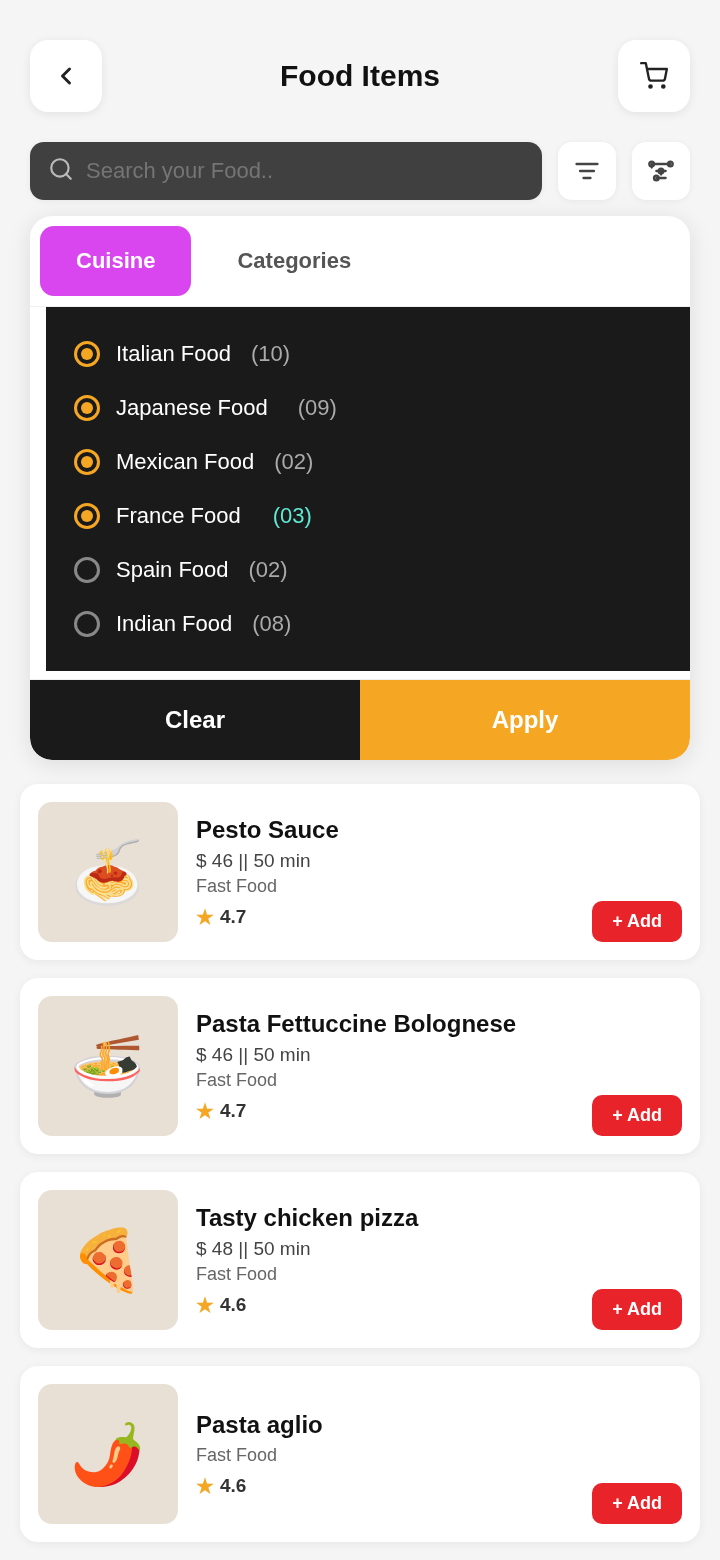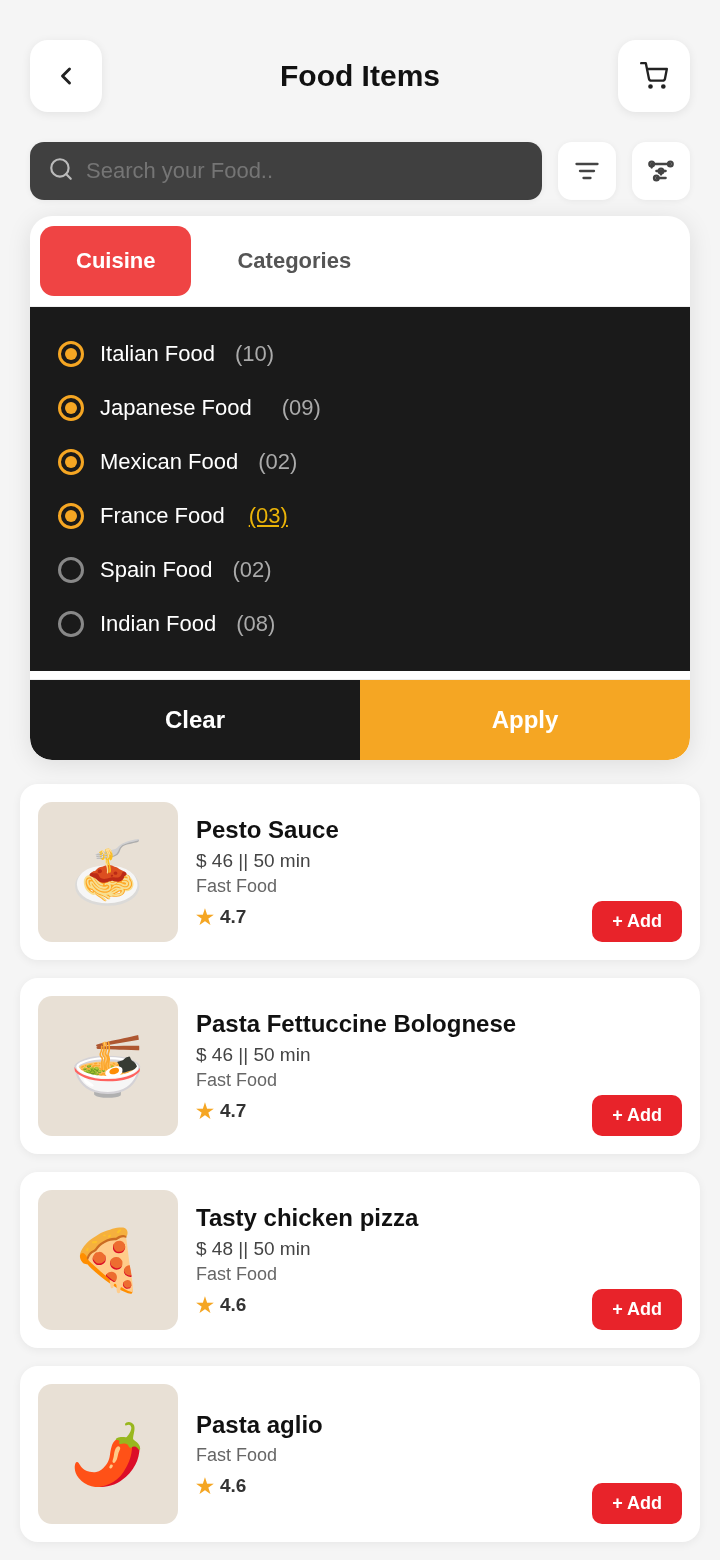--- a/index.html
+++ b/index.html
@@ -94,21 +94,21 @@
     }
     .filter-tab {
       padding: 22px 36px;
       font-size: 22px;
       font-weight: 600;
       cursor: pointer;
       border: none;
       background: transparent;
     }
     .filter-tab.active {
-      background: #ef4444;
+      background: #d946ef;
       color: #fff;
       border-radius: 14px;
       margin: 10px 10px;
     }
     .filter-tab.inactive {
       color: #555;
     }
 
     
     .dropdown-overlay {
@@ -305,40 +305,40 @@
     </svg>
   </button>
 </div>
 
 <div class="filter-card">
   <div class="filter-tabs">
     <button class="filter-tab active">Cuisine</button>
     <button class="filter-tab inactive">Categories</button>
   </div>
 
-  <div class="dropdown-overlay" style="position:relative; left:0; top:0; border-radius:0 0 0 0; margin: 0;">
+  <div class="dropdown-overlay" style="position:relative; left:16px; top:0; border-radius:0 0 0 0; margin: 0;">
     <div class="dropdown-item">
       <div class="radio-circle selected"></div>
       <span>Italian Food</span>
       <span style="color:#aaa; margin-left:4px;">(10)</span>
     </div>
     <div class="dropdown-item">
       <div class="radio-circle selected"></div>
       <span>Japanese Food</span>
       <span style="color:#aaa; margin-left:14px;">(09)</span>
     </div>
     <div class="dropdown-item">
       <div class="radio-circle selected"></div>
       <span>Mexican Food</span>
       <span style="color:#aaa; margin-left:4px;">(02)</span>
     </div>
     <div class="dropdown-item">
       <div class="radio-circle selected"></div>
       <span>France Food</span>
-      <span style="color:#eab308; margin-left:8px;text-decoration:underline;">(03)</span>
+      <span style="color:#5eead4; margin-left:16px;">(03)</span>
     </div>
     <div class="dropdown-item">
       <div class="radio-circle empty"></div>
       <span>Spain Food</span>
       <span style="color:#aaa; margin-left:4px;">(02)</span>
     </div>
     <div class="dropdown-item">
       <div class="radio-circle empty"></div>
       <span>Indian Food</span>
       <span style="color:#aaa; margin-left:4px;">(08)</span>

